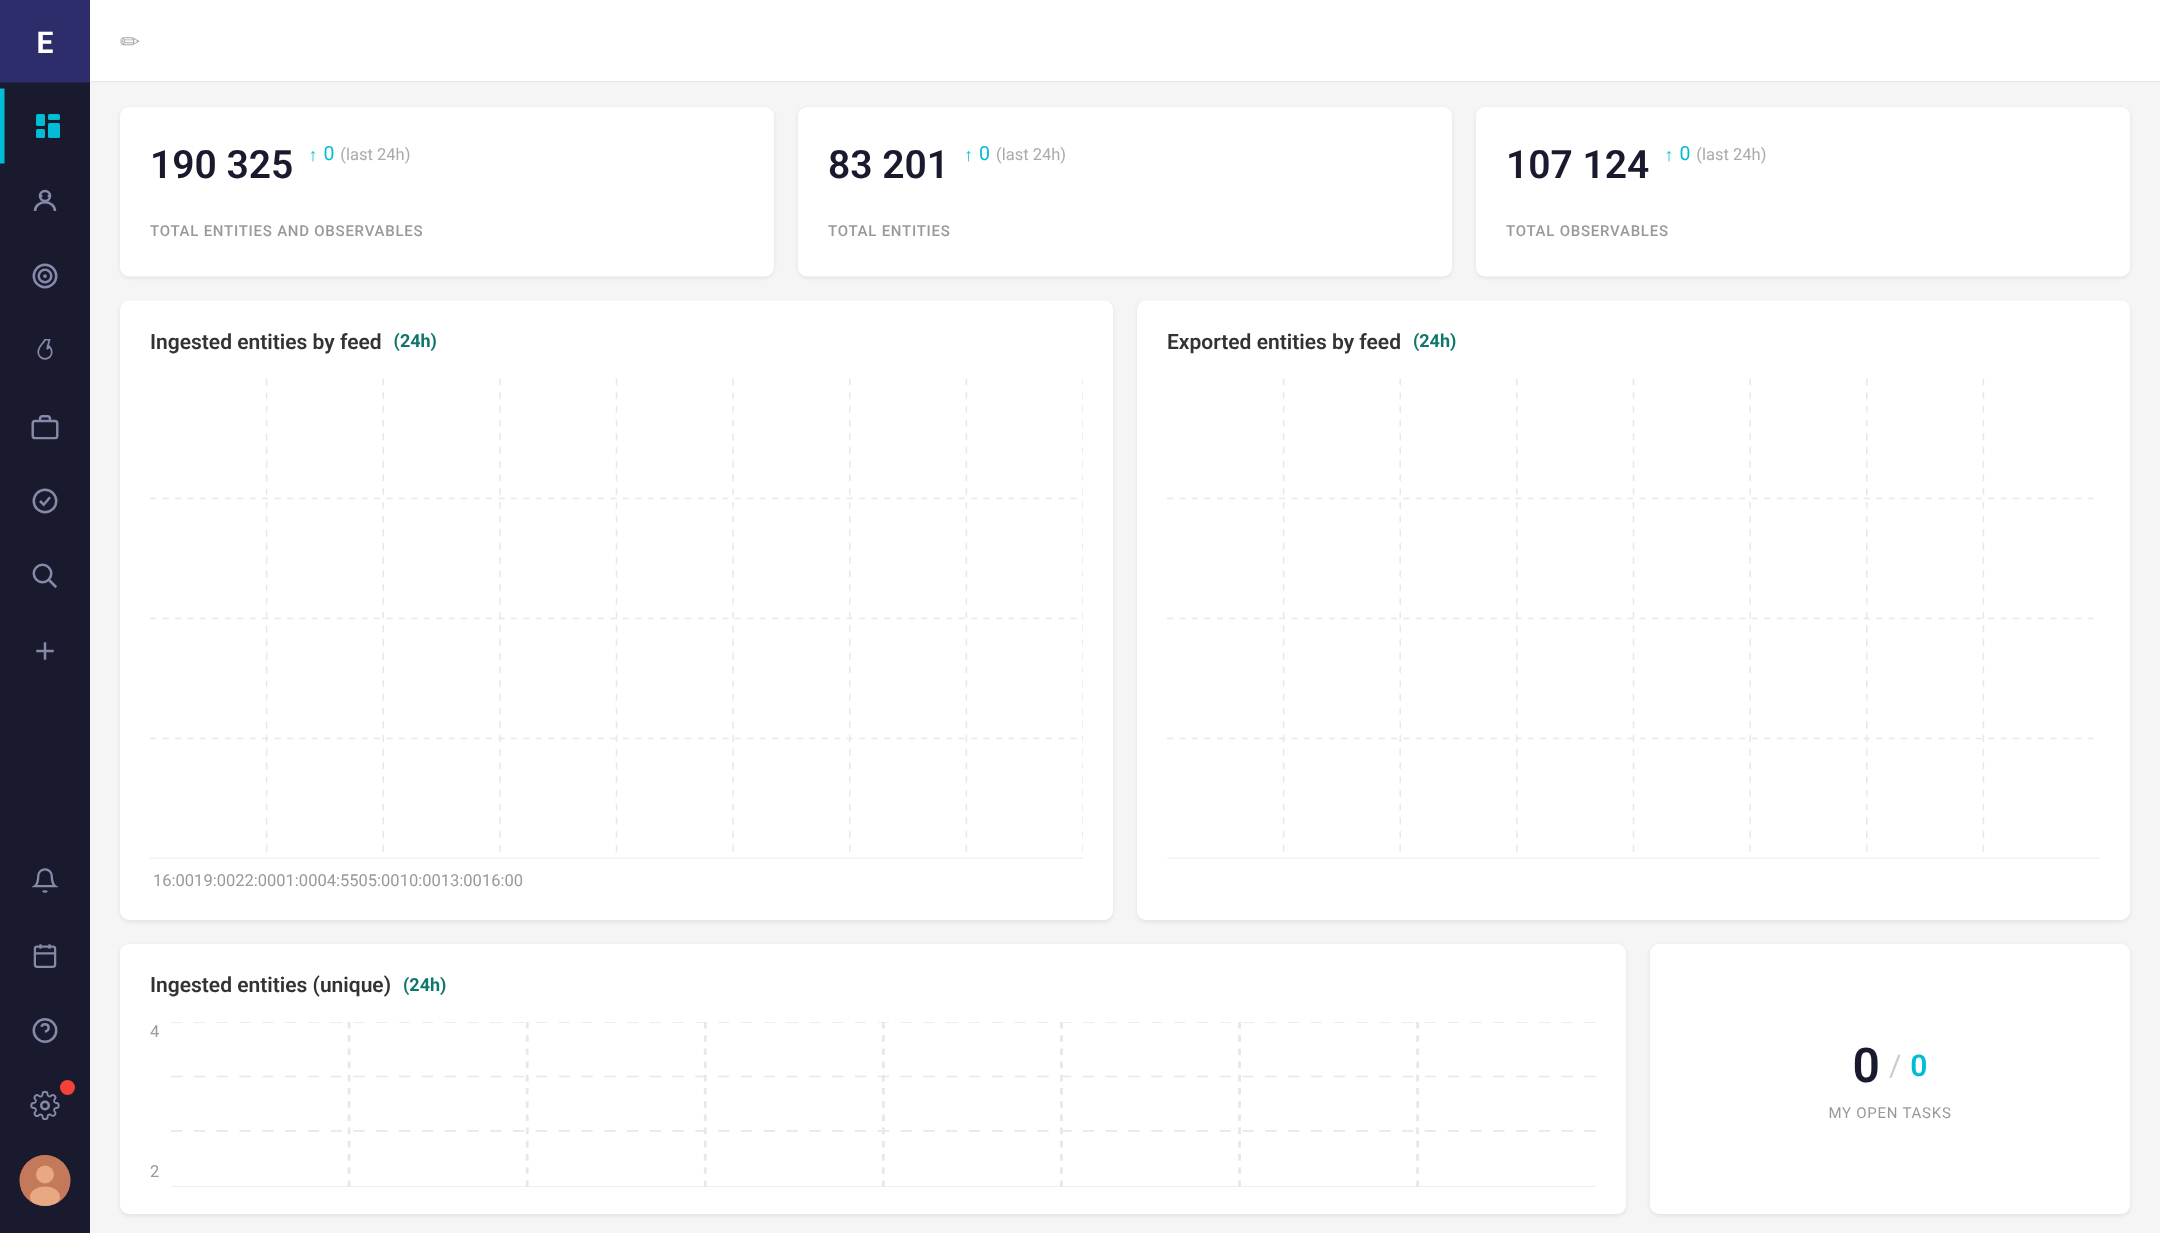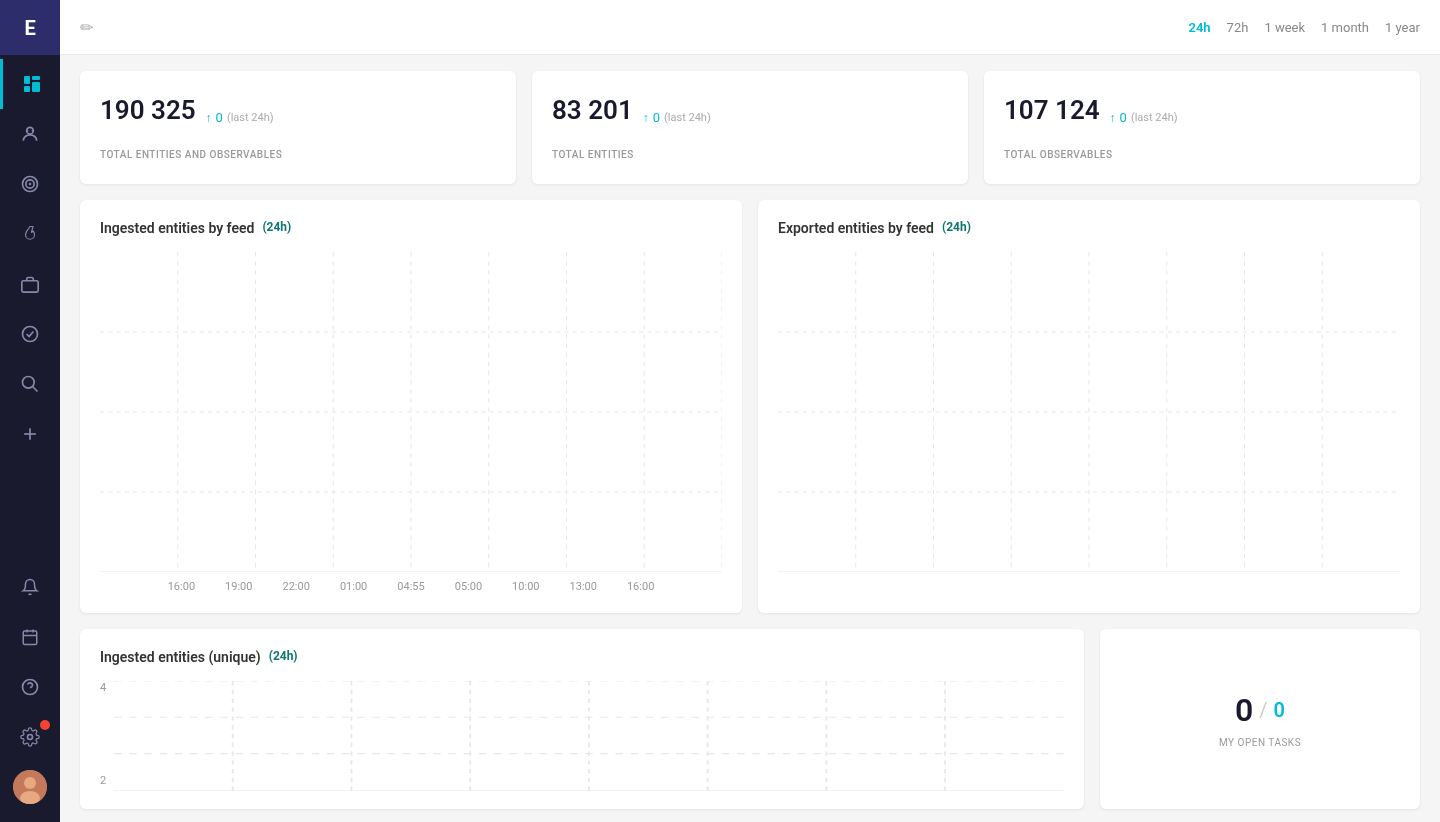--- a/index.html
+++ b/index.html
@@ -146,21 +146,21 @@
       margin-bottom: 16px;
     }
     .stat-card {
       background: white;
       border-radius: 6px;
       padding: 24px 20px;
       box-shadow: 0 1px 3px rgba(0,0,0,0.08);
     }
     .stat-main {
       display: flex;
-      align-items: flex-end;
+      align-items: flex-start;
       gap: 10px;
       margin-bottom: 24px;
     }
     .stat-number {
       font-size: 26px;
       font-weight: 600;
       color: #1a1a2e;
     }
     .stat-change {
       display: flex;
@@ -207,24 +207,23 @@
       font-size: 12px;
       color: #0f766e;
       font-weight: bold;
     }
     .chart-area {
       position: relative;
       height: 320px;
     }
     .chart-xaxis {
       display: flex;
-      justify-content: center;
+      justify-content: flex-start;
       margin-top: 8px;
       padding: 0 2px;
-      gap: 30px;
     }
     .chart-xaxis span {
       font-size: 11px;
       color: #999;
     }
 
     
     .bottom-row {
       display: grid;
       grid-template-columns: 1fr 320px;
@@ -387,29 +386,20 @@
       </div>
     </div>
   </div>
 </div>
 
 <div class="main">
 
   <div class="topbar">
     <div class="topbar-left">
       <span class="edit-icon">✏</span>
-    </div>
-    <div class="topbar-right">
-      <div class="time-filter">
-        <span class="time-btn active">24h</span>
-        <span class="time-btn">72h</span>
-        <span class="time-btn">1 week</span>
-        <span class="time-btn">1 month</span>
-        <span class="time-btn">1 year</span>
-      </div>
     </div>
   </div>
 
   <div class="content">
 
     <div class="stat-cards">
       <div class="stat-card">
         <div class="stat-main">
           <span class="stat-number">190 325</span>
           <span class="stat-change">

